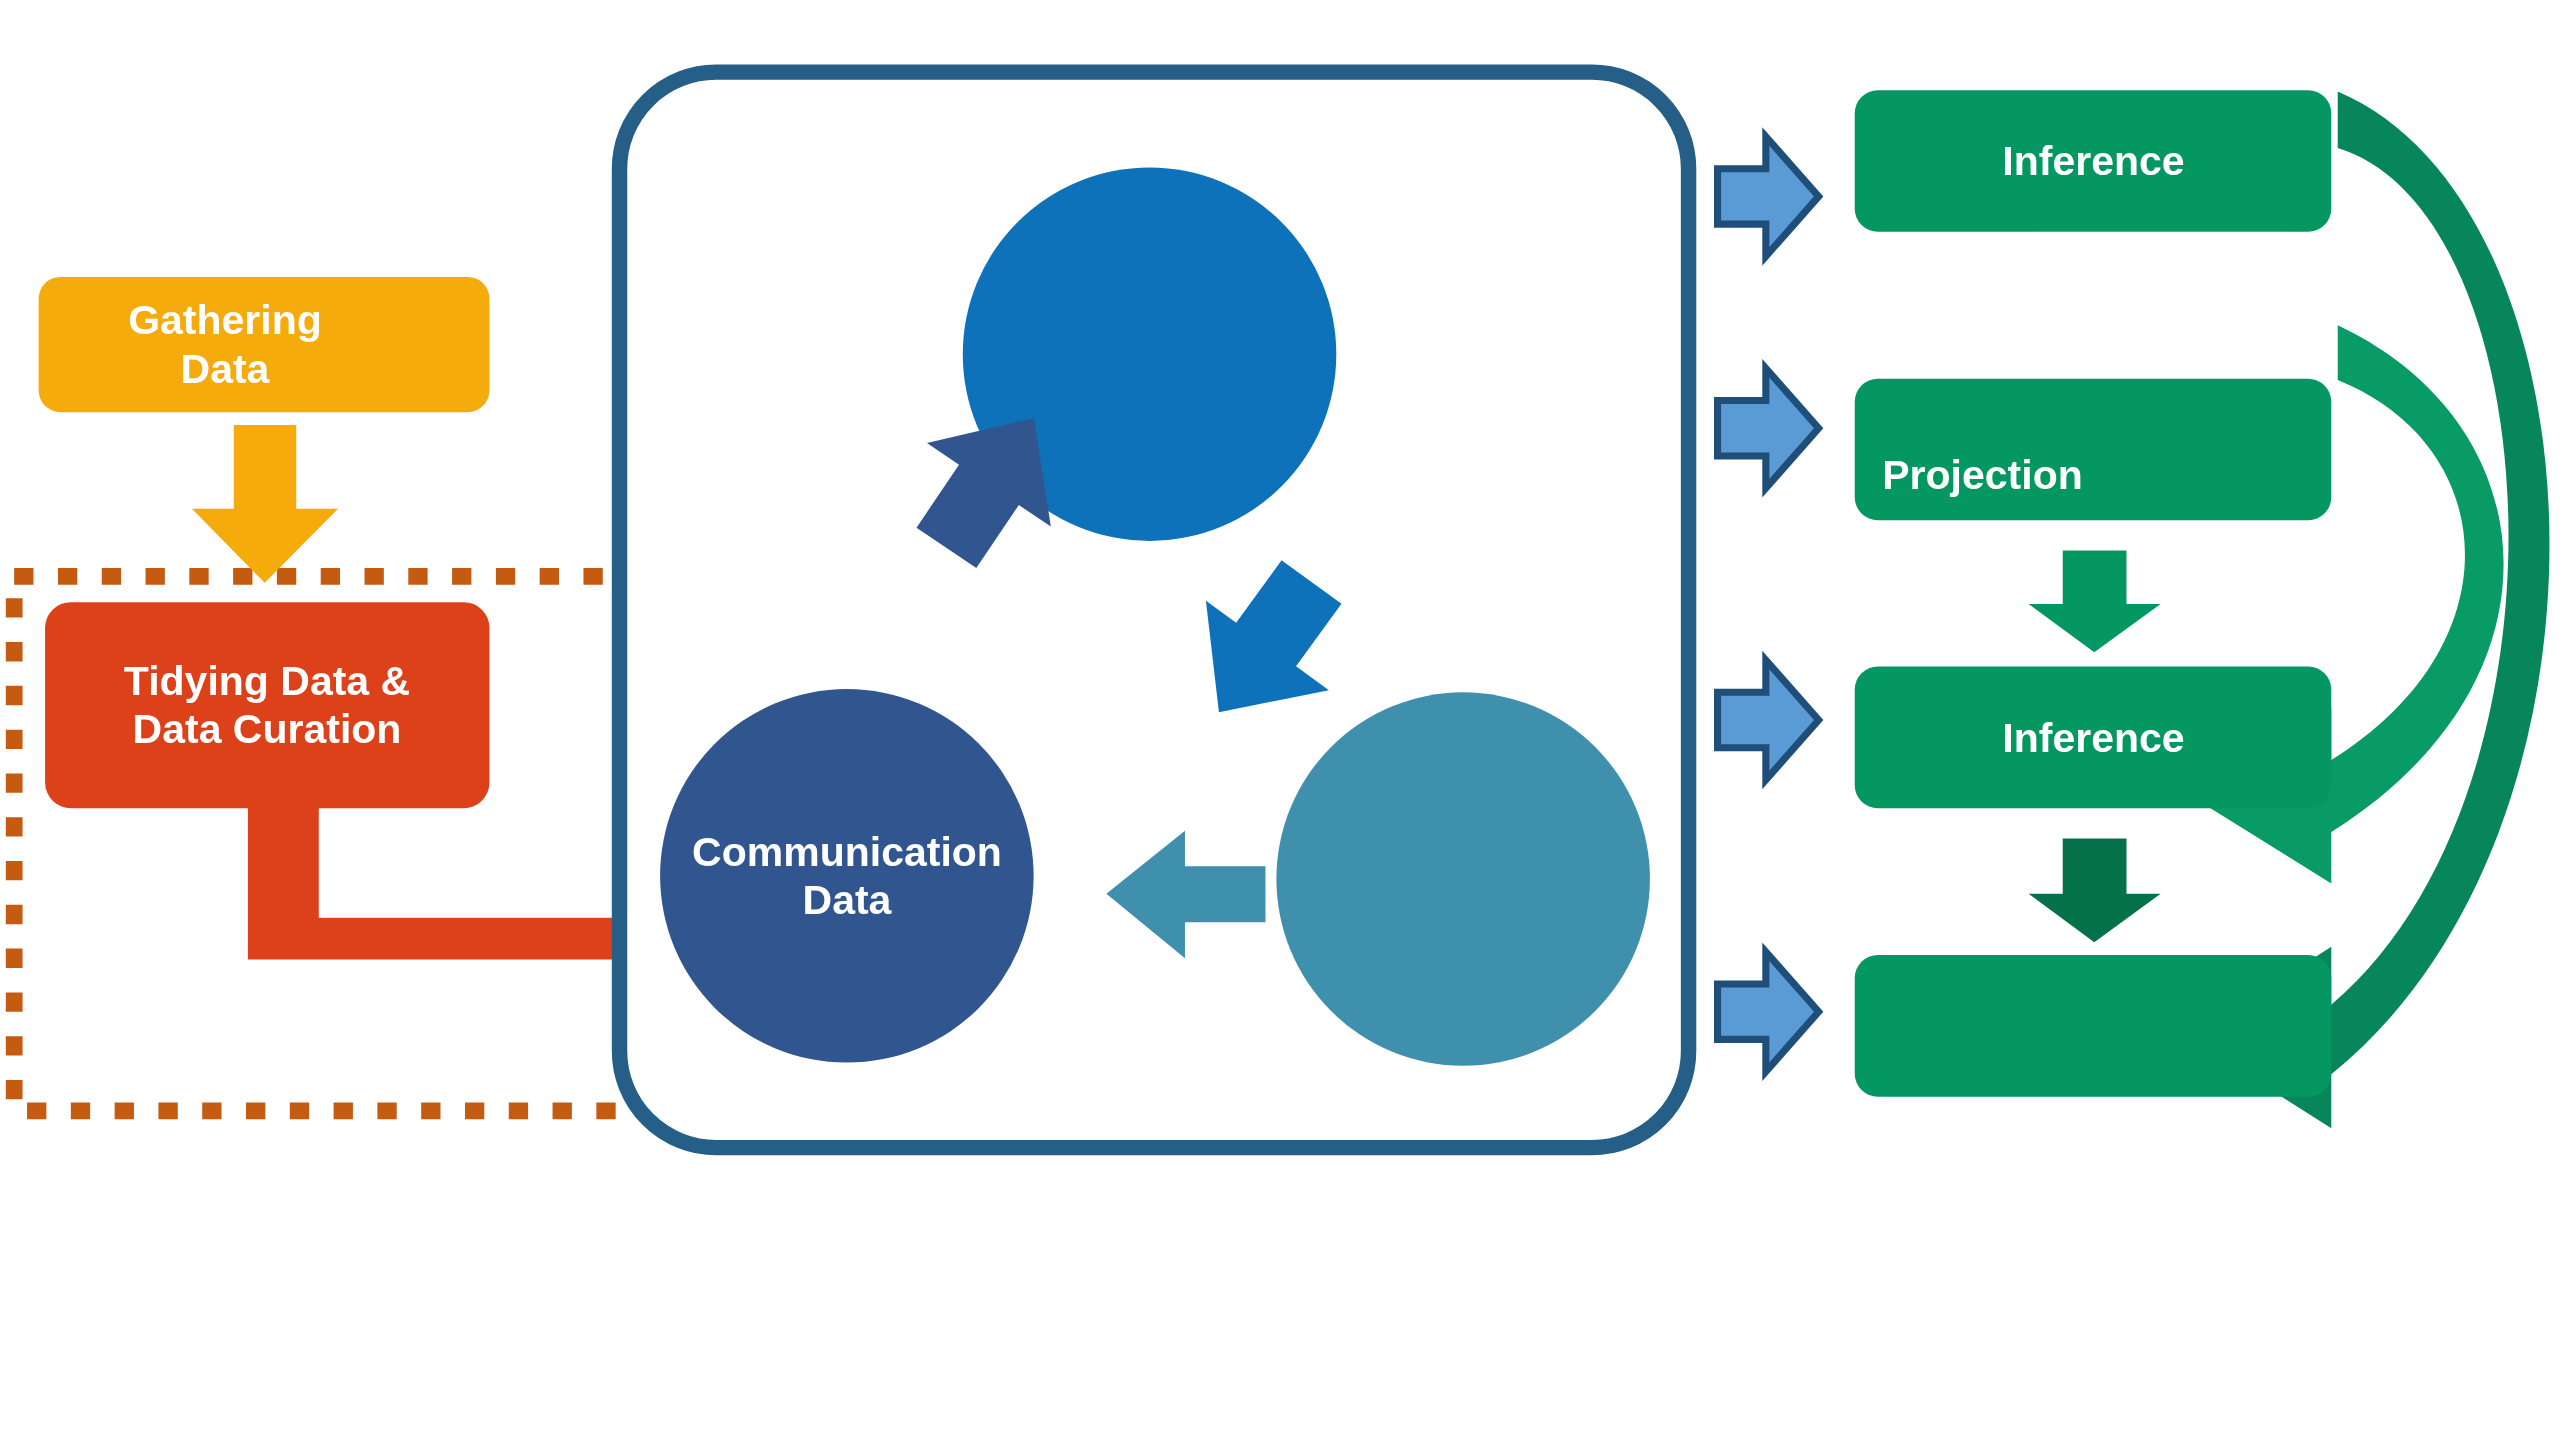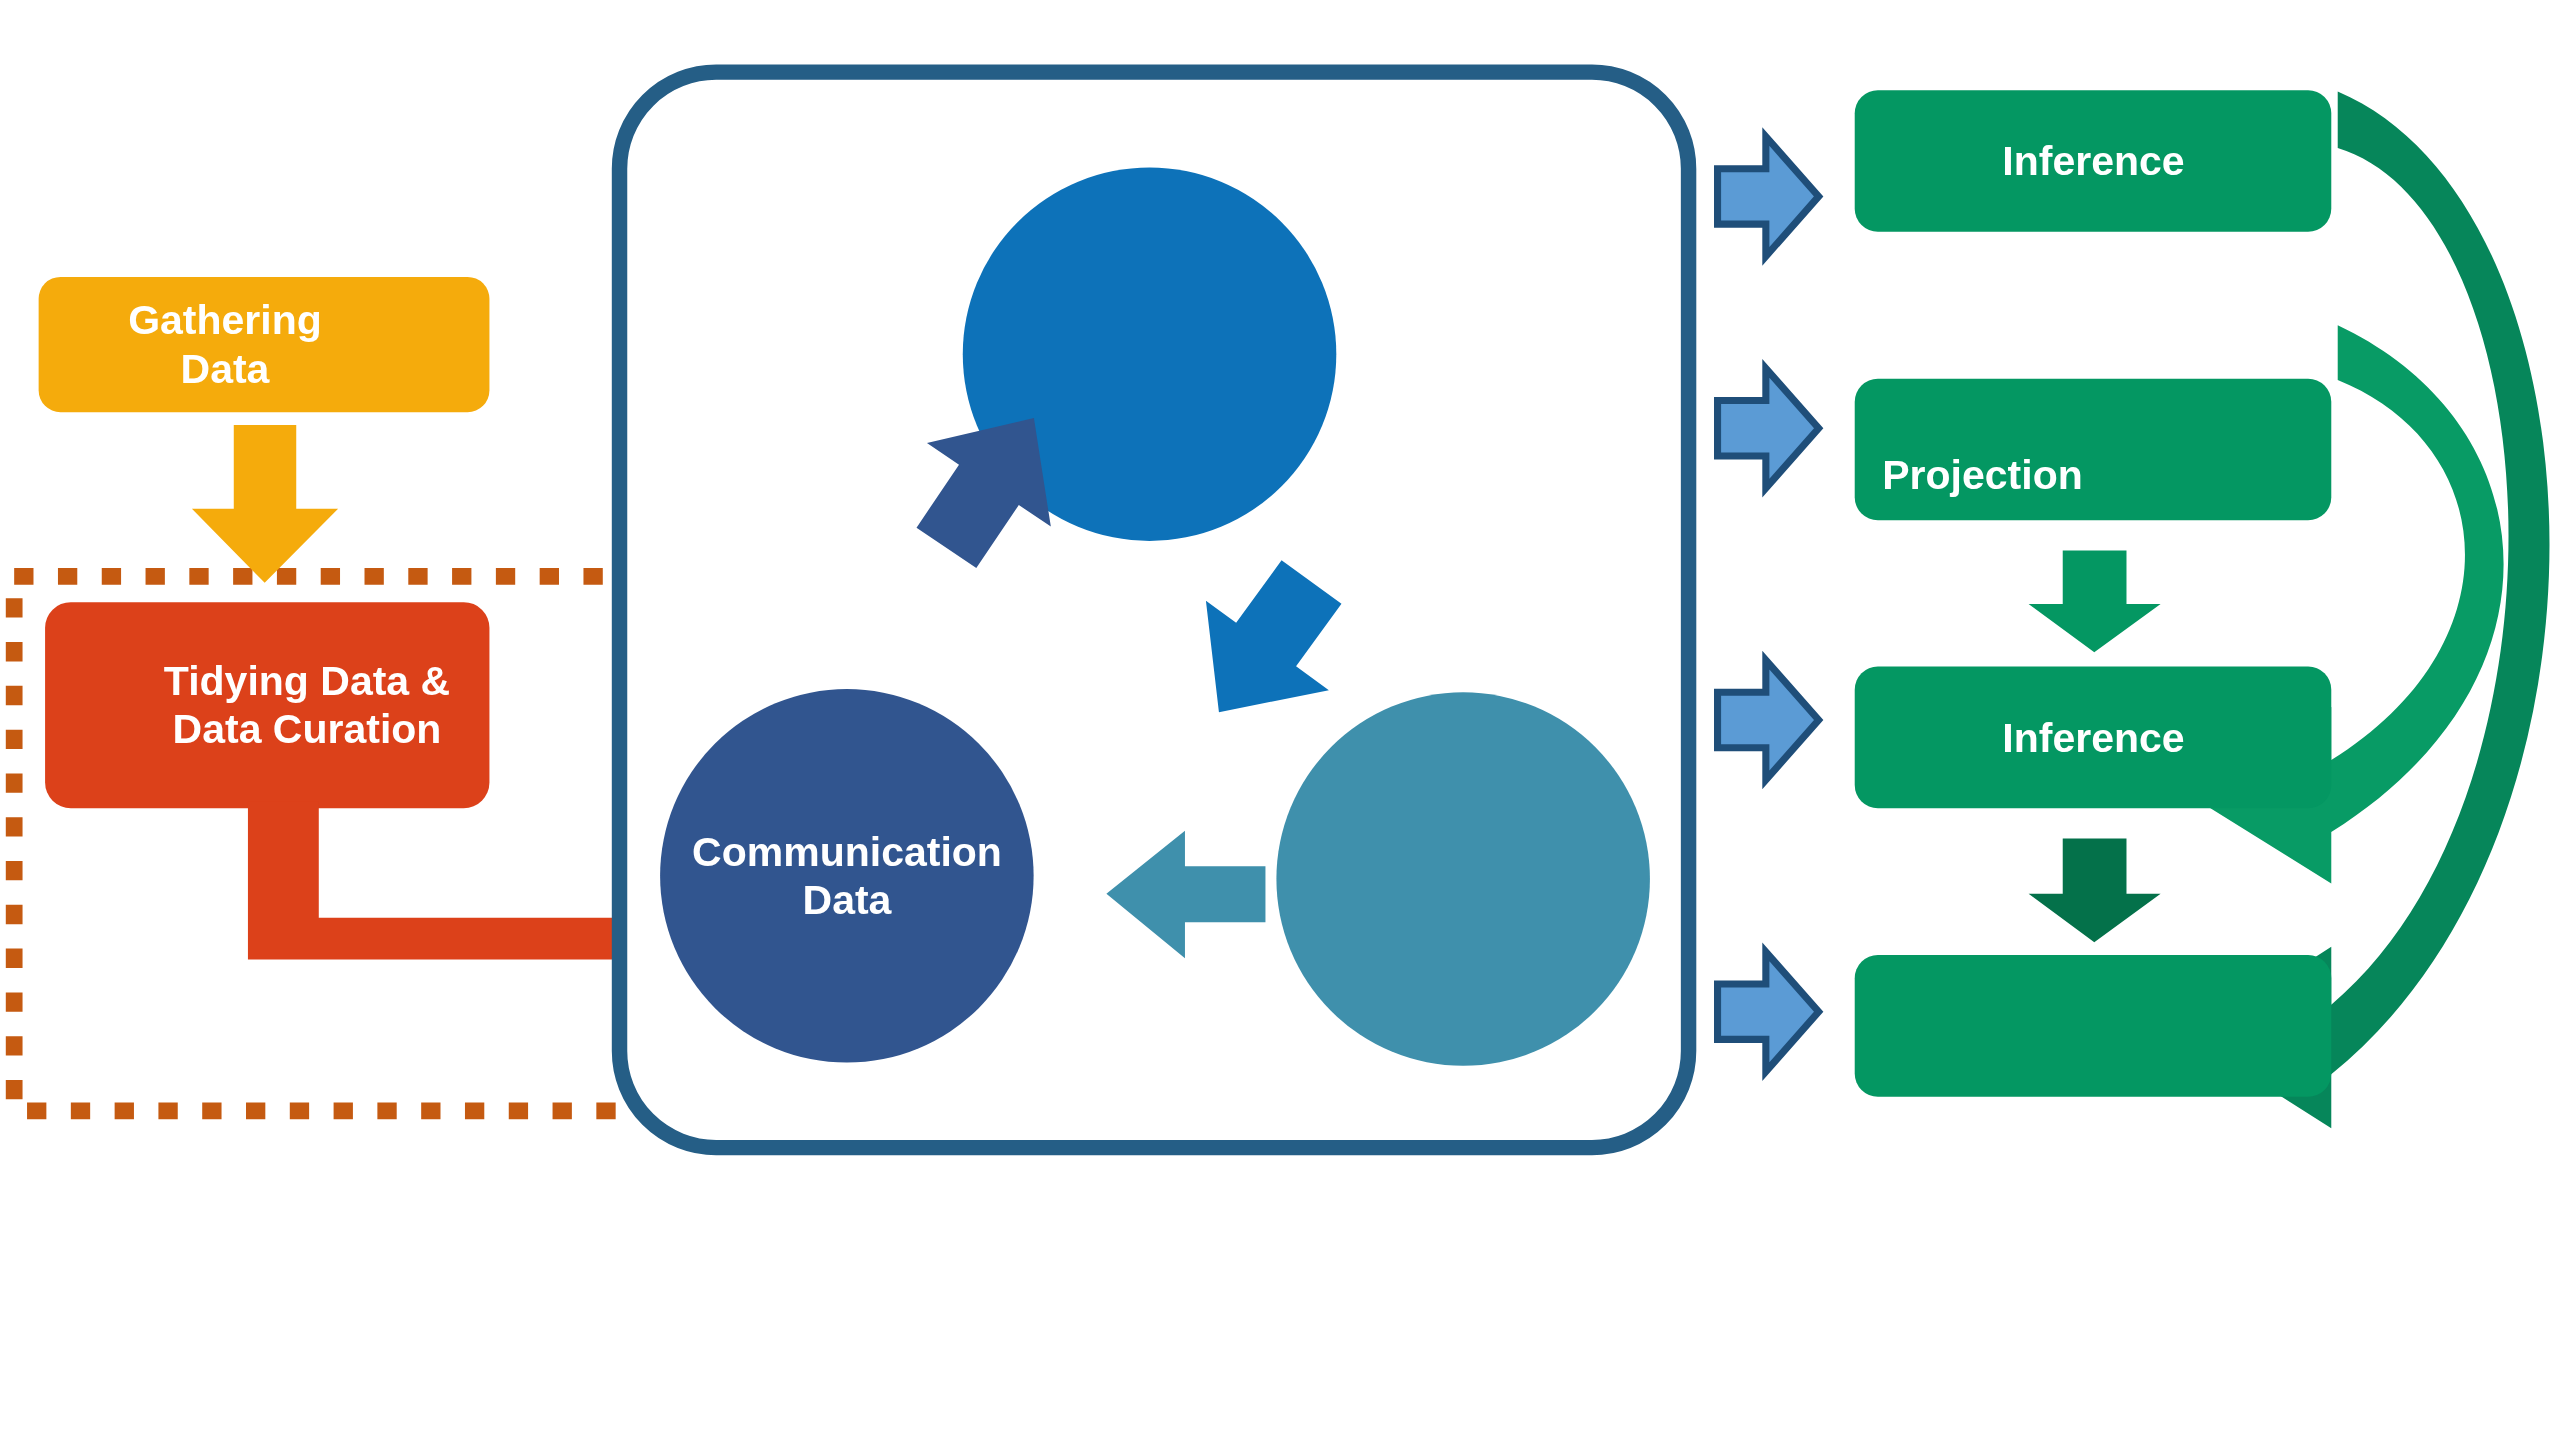--- a/index.html
+++ b/index.html
@@ -116,21 +116,21 @@
     <rect x="2880" y="1483" width="740" height="220" rx="36" ry="36" fill="#049762"></rect>
 
     <polygon fill="#049762" points="3203,855 3302,855 3302,938 3355,938 3252,1013 3150,938 3203,938"></polygon>
     <polygon fill="#04714A" points="3203,1302 3302,1302 3302,1388 3355,1388 3252,1463 3150,1388 3203,1388"></polygon>
 
   </svg>
 
   <div class="node-text" style="left:39px; top:277px; width:372px; height:135px; font-size:41px;">Gathering
 Data</div>
 
-  <div class="node-text" style="left:45px; top:602px; width:444px; height:206px; font-size:41px;padding-left:40px;">Tidying Data &amp;
+  <div class="node-text" style="left:45px; top:602px; width:444px; height:206px; font-size:41px;">Tidying Data &amp;
 Data Curation</div>
 
 
 
   <div class="node-text" style="left:660px; top:802px; width:374px; height:148px; font-size:41px;">Communication
 Data</div>
 
 
   <div class="node-text" style="left:1855px; top:90px; width:477px; height:142px; font-size:41px;">Inference</div>
 

